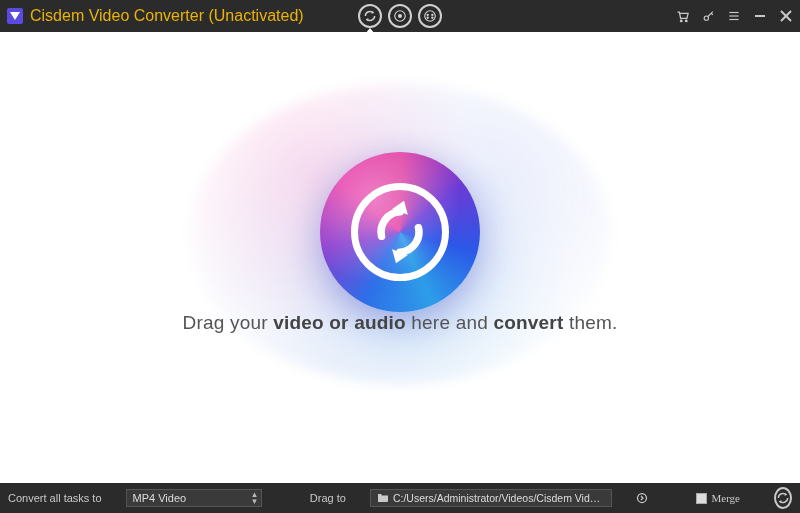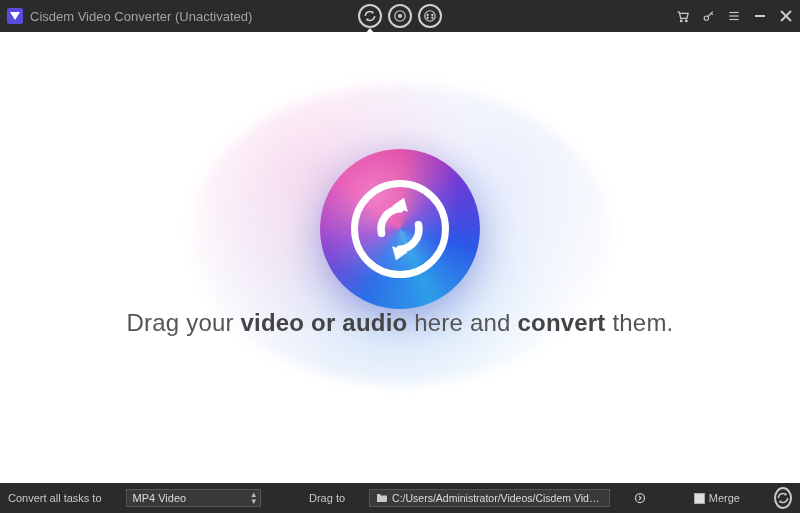--- a/index.html
+++ b/index.html
@@ -17,21 +17,21 @@
   padding: 0 6px 0 6px;
   color: #c9c9c9;
   font-size: 12px;
   position: relative;
 }
 .app-logo {
   width: 18px; height: 18px;
   margin-right: 6px;
   display: flex; align-items: center; justify-content: center;
 }
-.app-title { color: #a3a3a3; font-size: 13px; }
+.app-title { color: #eab308; font-size: 16px; }
 .top-tabs {
   position: absolute; left: 50%; transform: translateX(-50%);
   display: flex; gap: 6px; align-items: center;
 }
 .tab-icon {
   width: 24px; height: 24px; border-radius: 50%;
   border: 2px solid #d0d0d0;
   display: flex; align-items: center; justify-content: center;
   cursor: pointer;
   position: relative;
@@ -80,21 +80,21 @@
   background: radial-gradient(circle at 35% 30%, rgba(255,255,255,0.35), rgba(255,255,255,0) 55%);
 }
 .hero-ring {
   width: 98px; height: 98px; border-radius: 50%;
   border: 7px solid #fff; position: relative;
 }
 .hero-arrows {
   position: absolute; inset: 0;
 }
 .instruction {
-  font-size: 24px; color: #555; font-weight: 300;
+  font-size: 19px; color: #555; font-weight: 300;
   letter-spacing: 0.2px;
   z-index: 2;
 }
 .instruction strong { font-weight: 600; color: #444; }
 .bottombar {
   height: 30px; background: #2b2b2b;
   display: flex; align-items: center;
   color: #c9c9c9; font-size: 11px;
   padding: 0 8px; gap: 24px;
 }
@@ -120,20 +120,21 @@
 .path-box .folder { flex: 0 0 auto; }
 .path-text { white-space: nowrap; overflow: hidden; text-overflow: ellipsis; }
 .open-btn {
   width: 14px; height: 14px; display: flex; align-items: center;
   justify-content: center; cursor: pointer; color: #ccc;
 }
 .spacer { flex: 1; }
 .merge {
   display: flex; align-items: center; gap: 4px;
   cursor: pointer;
+  font-family: Liberation Serif, serif;
 }
 .merge-box {
   width: 11px; height: 11px; border: 1px solid #aaa; background: #ddd;
 }
 .convert-btn {
   width: 22px; height: 22px; border-radius: 50%;
   border: 2px solid #c9c9c9; margin-left: 10px;
   display: flex; align-items: center; justify-content: center;
   cursor: pointer;
 }

